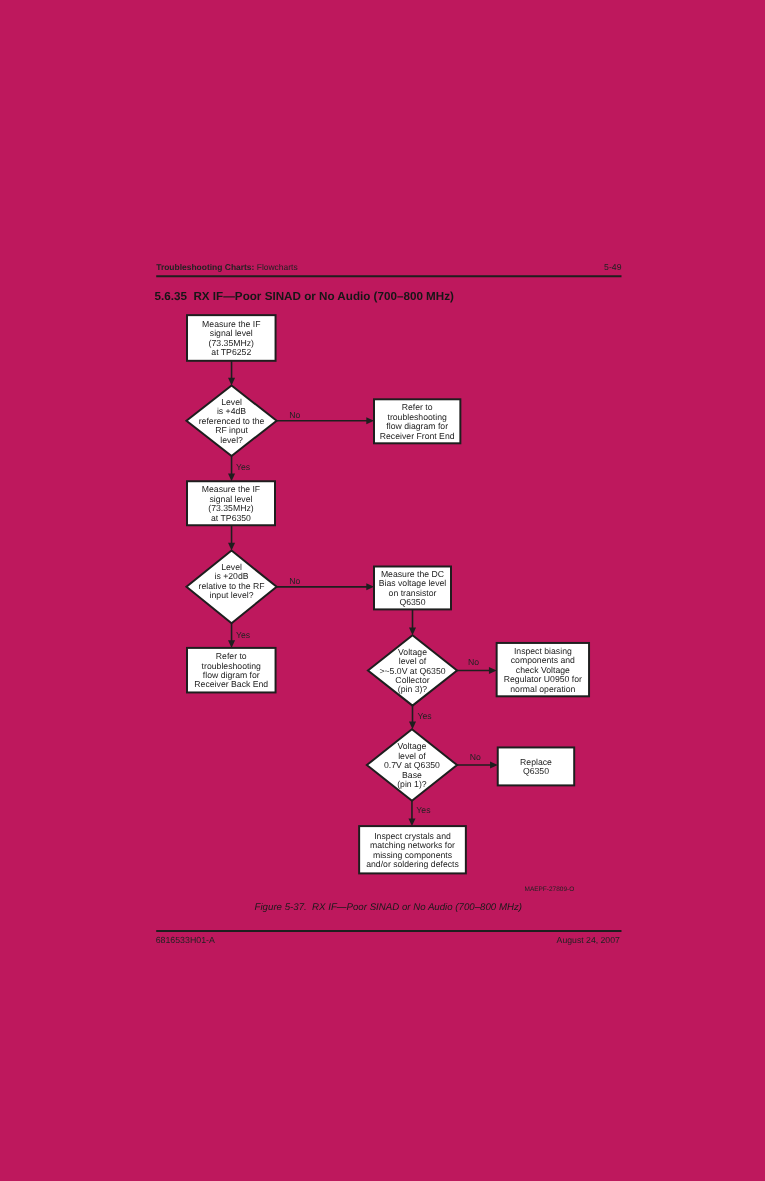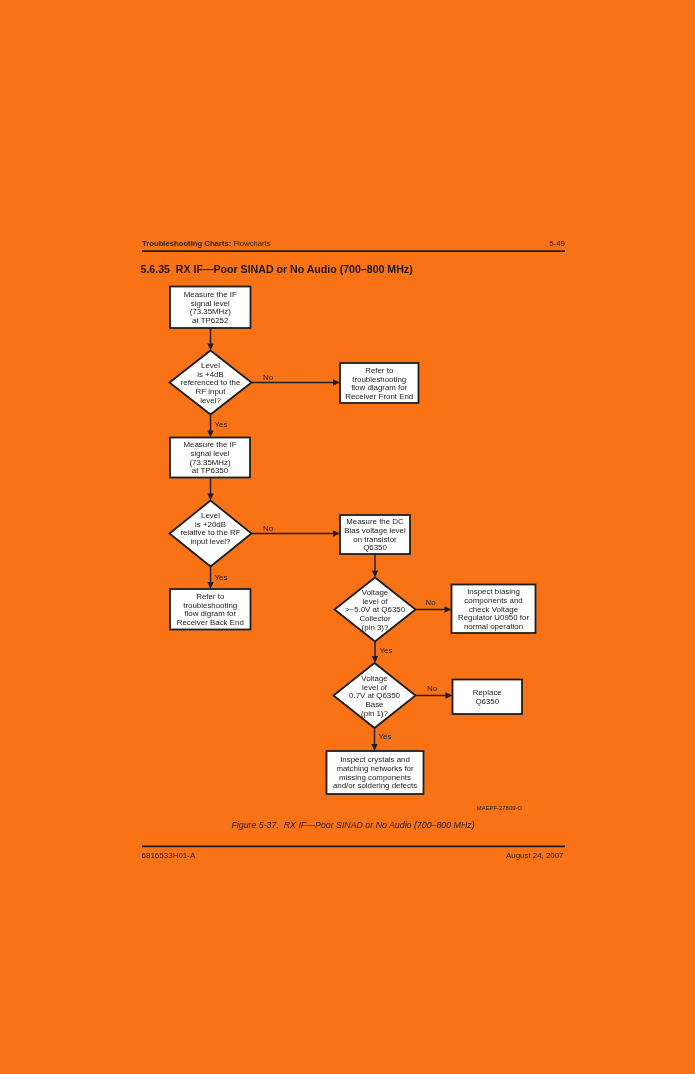--- a/index.html
+++ b/index.html
@@ -1,16 +1,16 @@
 <!DOCTYPE html>
 <html><head>
 <meta charset="utf-8">
 <style>
   html,body { margin:0; padding:0; background:#fff; }
-  #page { position:relative; width:695px; height:1074px; background:#f97316; overflow:hidden; }
+  #page { position:relative; width:695px; height:1074px; background:#be185d; overflow:hidden; }
   svg { display:block; }
 </style>
 </head>
 <body>
 <div id="page">
 <svg width="695" height="1074" viewBox="0 0 695 1074" font-family="Liberation Sans, sans-serif">
 <text x="142" y="245.6" font-size="7.7" fill="#222"><tspan font-weight="bold">Troubleshooting Charts:</tspan> Flowcharts</text>
 <text x="565" y="245.6" font-size="7.9" text-anchor="end" font-weight="normal" font-style="normal" fill="#222">5-49</text>
 <line x1="142" y1="251.1" x2="565" y2="251.1" stroke="#1e1e1e" stroke-width="1.9"></line>
 <text x="140.5" y="272.6" font-size="10.6" font-weight="bold" fill="#161616">5.6.35&nbsp;&nbsp;RX IF—Poor SINAD or No Audio (700–800 MHz)</text>

